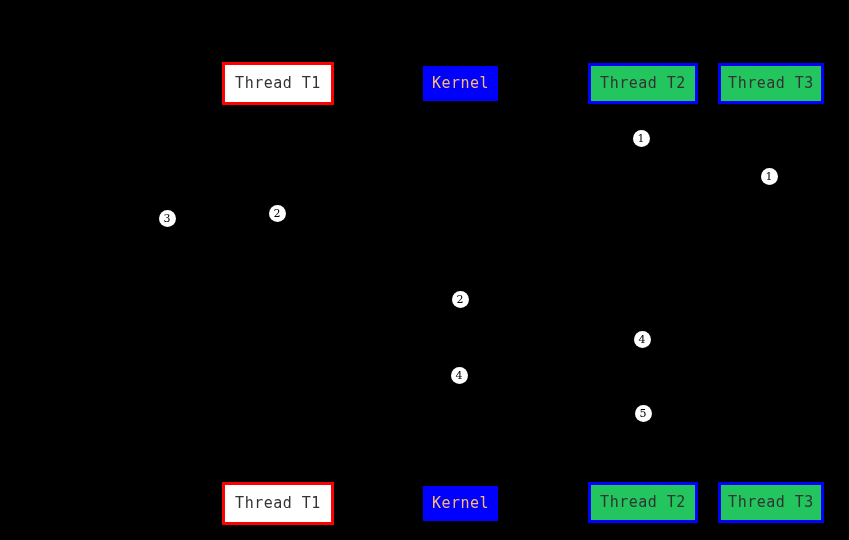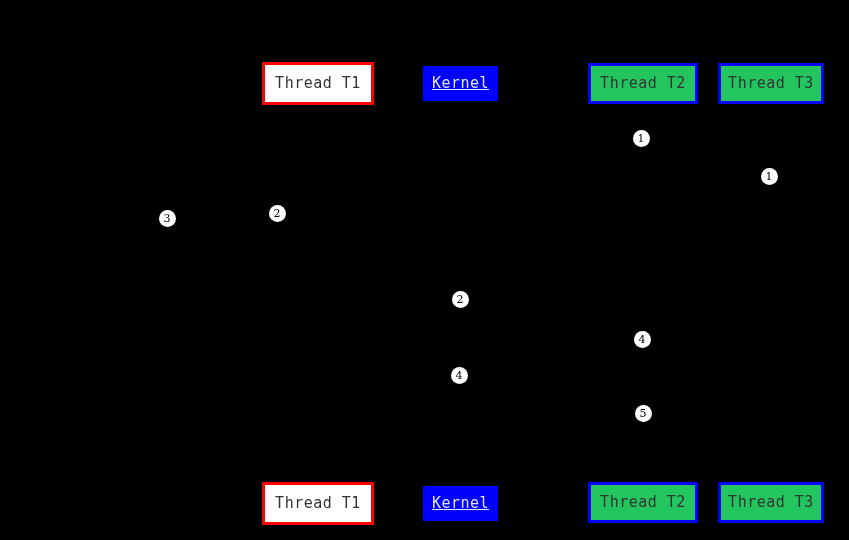--- a/index.html
+++ b/index.html
@@ -33,34 +33,32 @@
   .participant .plabel {
     display: block;
     line-height: 1;
   }
 
   
   .style-red {
     background: #ffffff;
     border: 3px solid #ff0000;
     color: #333333;
-    margin-left: 40px;
   }
   
   .style-blue-outline {
     background: #22c55e;
     border: 3px solid #0000ff;
     color: #333333;
   }
   
   .style-blue-fill {
     background: #0000ff;
     border: 0 solid #0000ff;
-    color: #e5e5e5;
-    text-decoration: underline;
+    color: #fdba74;
   }
 
   
   .lifeline {
     position: absolute;
     width: 1px;
     background: #000000;
   }
 
   

